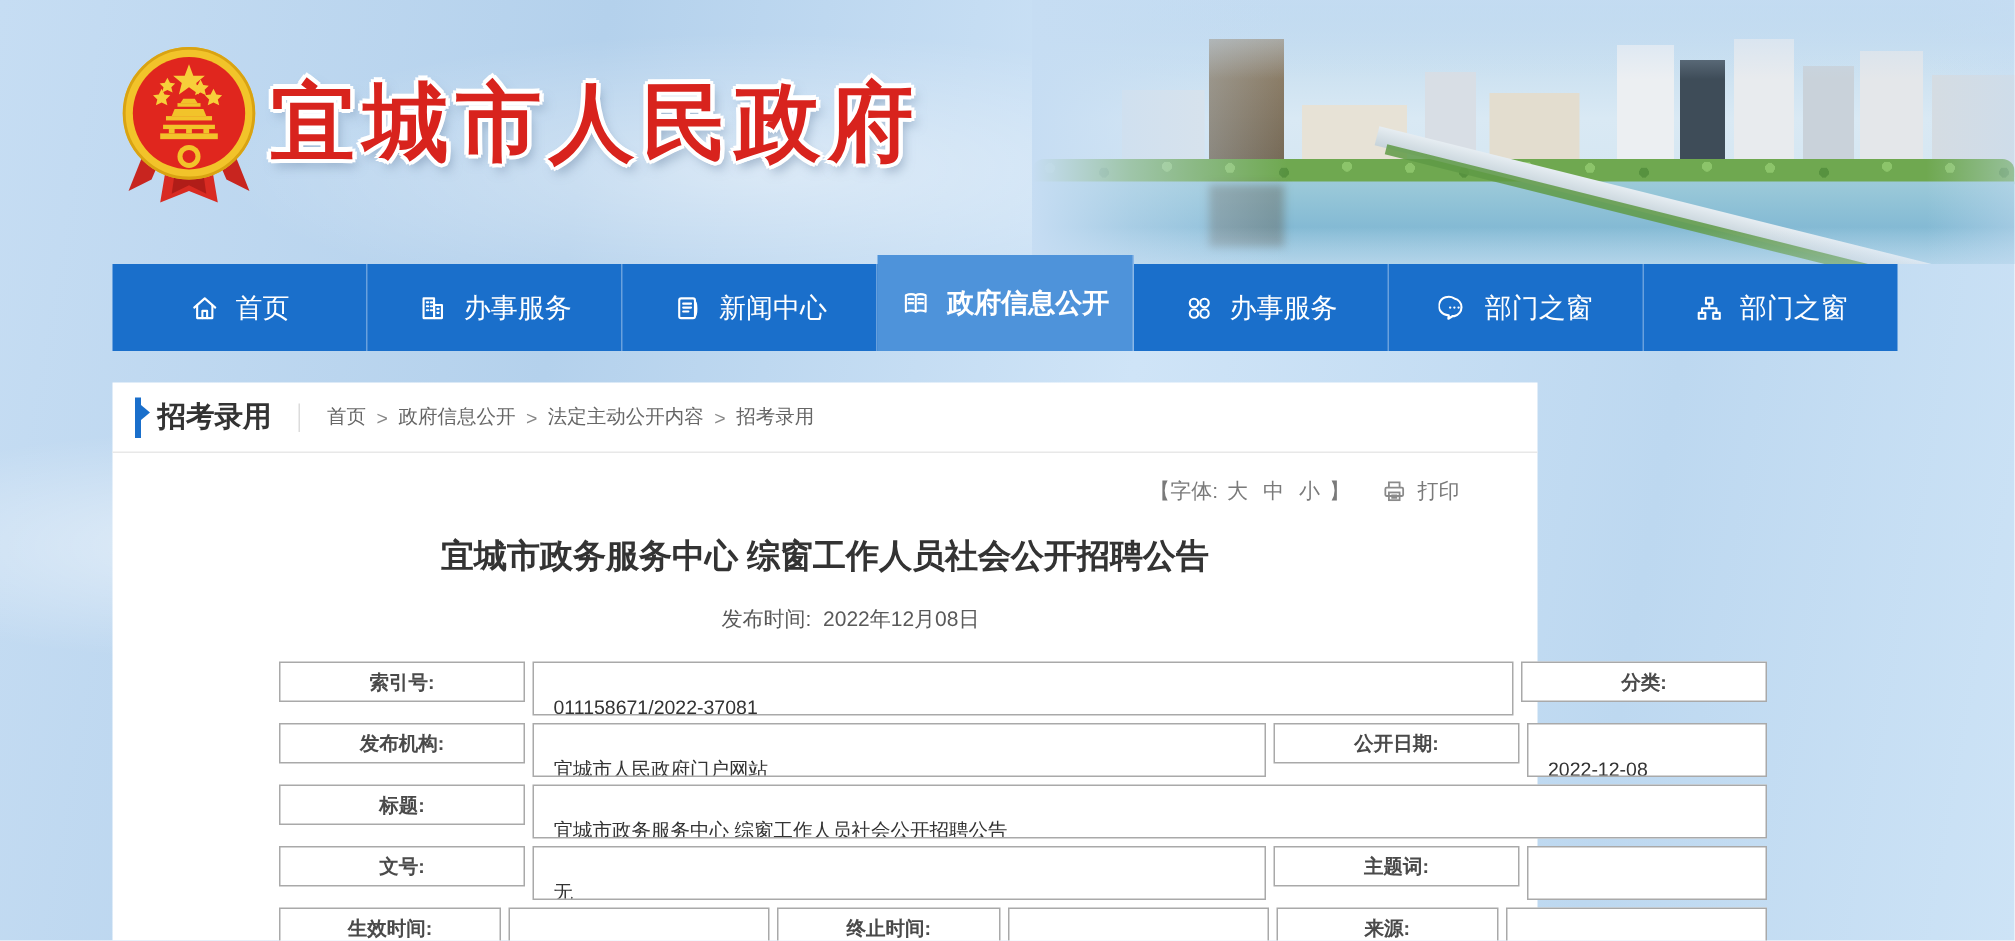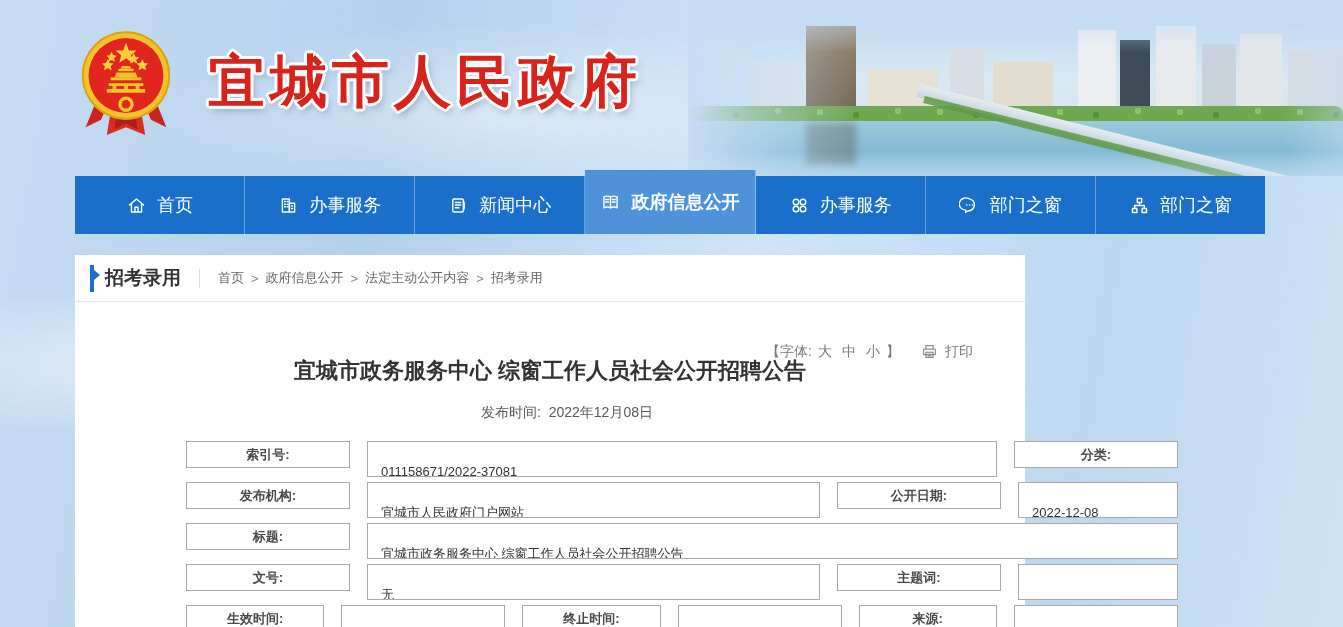--- a/index.html
+++ b/index.html
@@ -28,48 +28,47 @@
   .city-fade{position:absolute;inset:0;background:
       linear-gradient(90deg,rgba(198,221,243,1) 0%,rgba(198,221,243,.55) 10%,rgba(198,221,243,0) 26%),
       linear-gradient(180deg,rgba(198,221,243,.8) 0%,rgba(198,221,243,0) 30%),
       linear-gradient(270deg,rgba(198,221,243,.45) 0%,rgba(198,221,243,0) 9%),
       linear-gradient(0deg,rgba(198,221,243,.35) 0%,rgba(198,221,243,0) 14%);}
   .logo{position:absolute;left:78px;top:26px;width:96px;height:122px;cursor:pointer;}
   .site-title{
     position:absolute;left:180px;top:44px;
     font-size:57px;font-weight:900;letter-spacing:5px;color:#d8231d;white-space:nowrap;
     text-shadow:-2px -2px 0 #fff,2px -2px 0 #fff,-2px 2px 0 #fff,2px 2px 0 #fff,-3px 0 0 #fff,3px 0 0 #fff,0 -3px 0 #fff,0 3px 0 #fff,3px 5px 7px rgba(104,130,160,.55);
-    margin-left:28px;
   }
   
   .nav{position:absolute;top:176px;left:75px;width:1190px;height:58px;display:flex;background:#1a6fcb;}
   .nav-item{flex:1;display:flex;align-items:center;justify-content:center;gap:10px;color:#fff;font-size:18px;cursor:pointer;border-right:1px solid rgba(255,255,255,.35);box-sizing:border-box;}
   .nav-item:last-child{border-right:none;}
   .nav-item svg{width:21px;height:21px;stroke:#fff;fill:none;stroke-width:1.6;stroke-linecap:round;stroke-linejoin:round;flex:0 0 auto;}
   .nav-item.active{background:#4e93da;margin-top:-6px;height:64px;font-weight:bold;}
   
   .card{position:absolute;top:255px;left:75px;width:950px;height:372px;background:#fff;}
   .crumb-bar{height:46px;border-bottom:1px solid #e8e8e8;display:flex;align-items:center;padding-left:15px;}
   .accent{width:4px;height:27px;background:#1a6fcb;position:relative;margin-right:11px;flex:0 0 auto;}
   .accent::after{content:"";position:absolute;left:4px;top:5px;border:5px solid transparent;border-left:6px solid #1a6fcb;}
   .section-title{font-size:19px;font-weight:bold;color:#333;margin-right:18px;white-space:nowrap;}
   .crumb-divider{width:1px;height:19px;background:#dcdcdc;margin-right:18px;}
   .crumbs{display:flex;align-items:center;gap:7px;font-size:13px;color:#666;}
   .crumb-link{cursor:pointer;}
   .crumb-sep{color:#888;}
-  .tools{position:absolute;top:63px;right:52px;display:flex;align-items:center;gap:20px;color:#7a7a7a;font-size:14px;margin-top:24px;}
+  .tools{position:absolute;top:63px;right:52px;display:flex;align-items:center;gap:20px;color:#7a7a7a;font-size:14px;}
   .font-ctl{display:flex;align-items:center;gap:2px;}
   .font-size-btn{cursor:pointer;margin:0 4px;}
   .print-btn{display:flex;align-items:center;gap:6px;cursor:pointer;}
   .print-btn svg{width:19px;height:19px;stroke:#8a8a8a;fill:none;stroke-width:1.5;}
   .article-title{position:absolute;top:101px;left:0;width:100%;text-align:center;font-size:22px;font-weight:bold;color:#333;}
   .pub-line{position:absolute;top:149px;left:0;width:100%;text-align:center;font-size:14px;color:#595959;padding-left:17px;}
   
   .meta{position:absolute;top:186px;left:111px;width:992px;display:flex;flex-direction:column;gap:5px;}
-  .mrow{display:flex;gap:17px;justify-content:space-between;}
+  .mrow{display:flex;gap:5px;justify-content:space-between;}
   .cell{border:1px solid #a9a9a9;height:27px;line-height:25px;font-size:13px;background:#fff;box-sizing:border-box;overflow:hidden;white-space:nowrap;}
   .lab{width:164px;flex:0 0 164px;text-align:center;font-weight:bold;color:#4a4a4a;}
   .val{color:#333;padding:17px 13px;}
   .grow{flex:1 1 auto;}
   .v-r{width:160px;flex:0 0 160px;}
   .eq{flex:1 1 0;width:auto;}
 </style>
 </head>
 <body>
 

